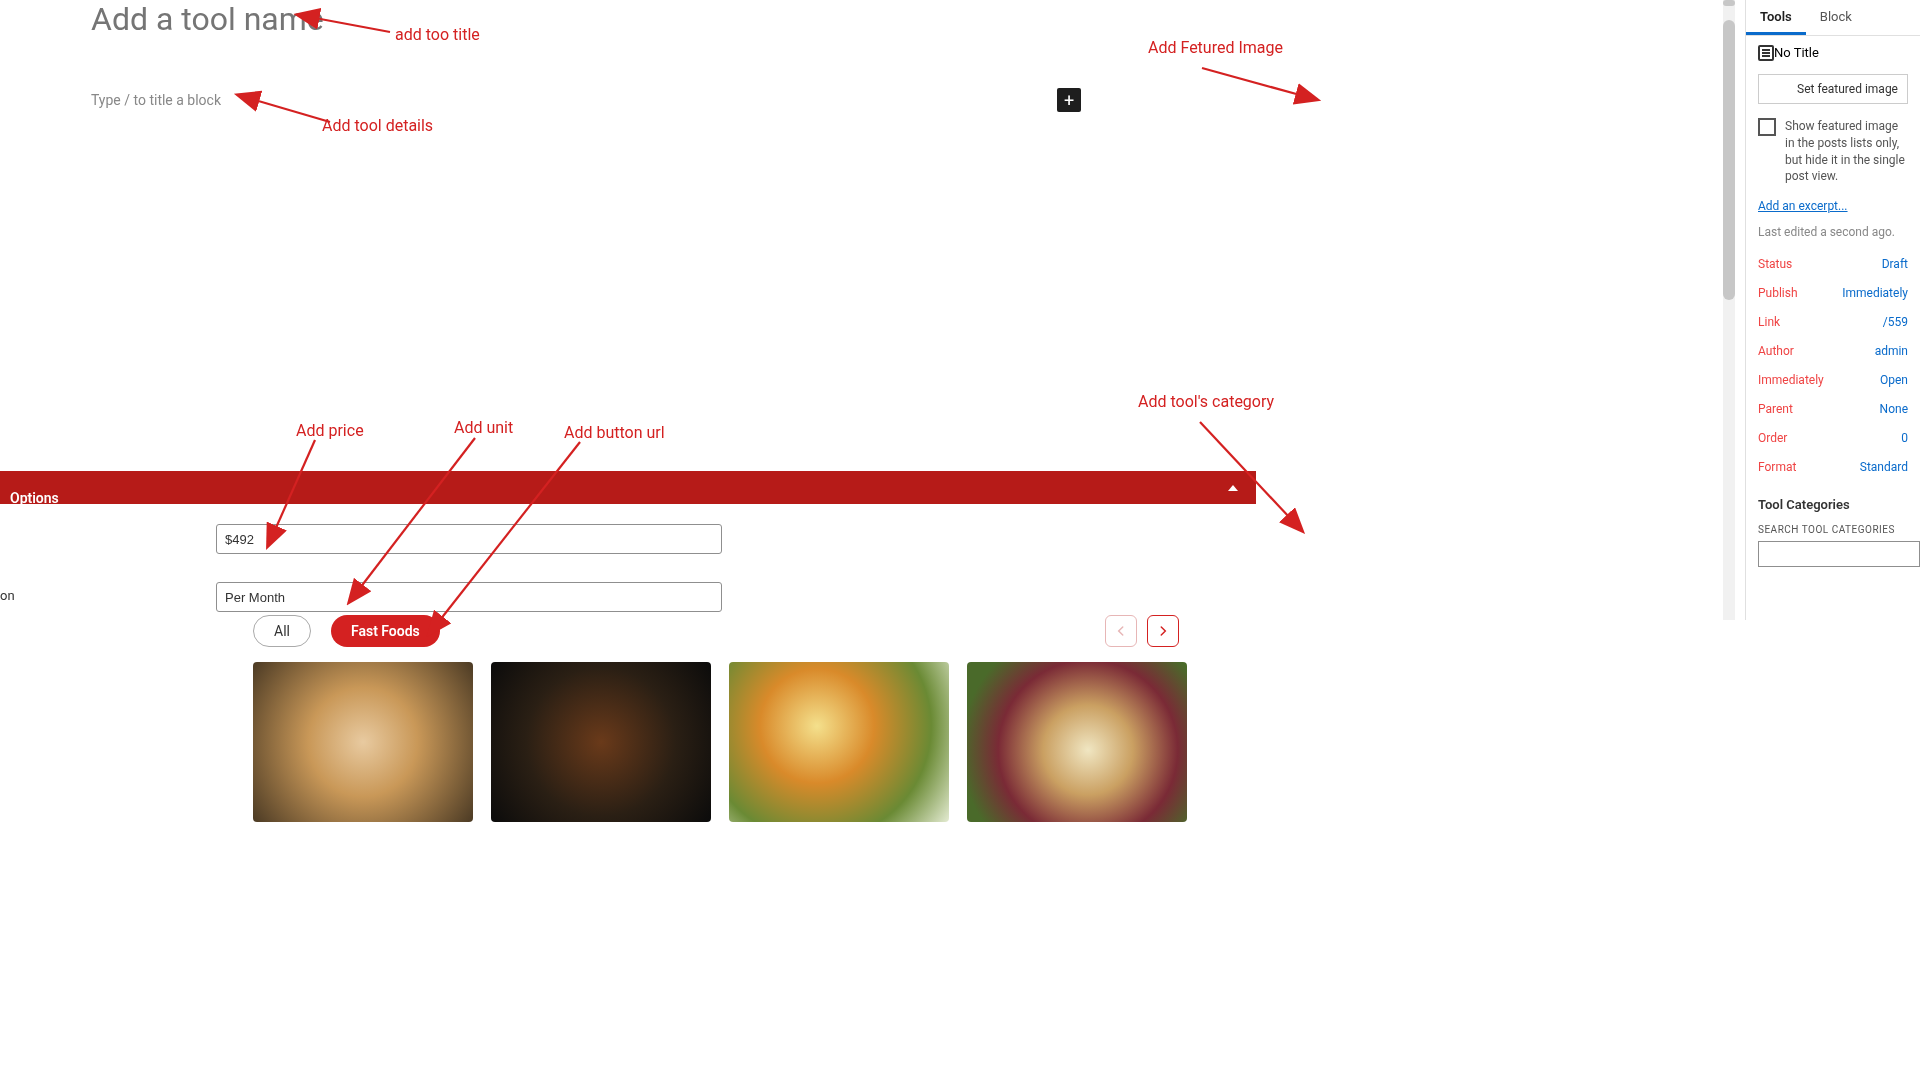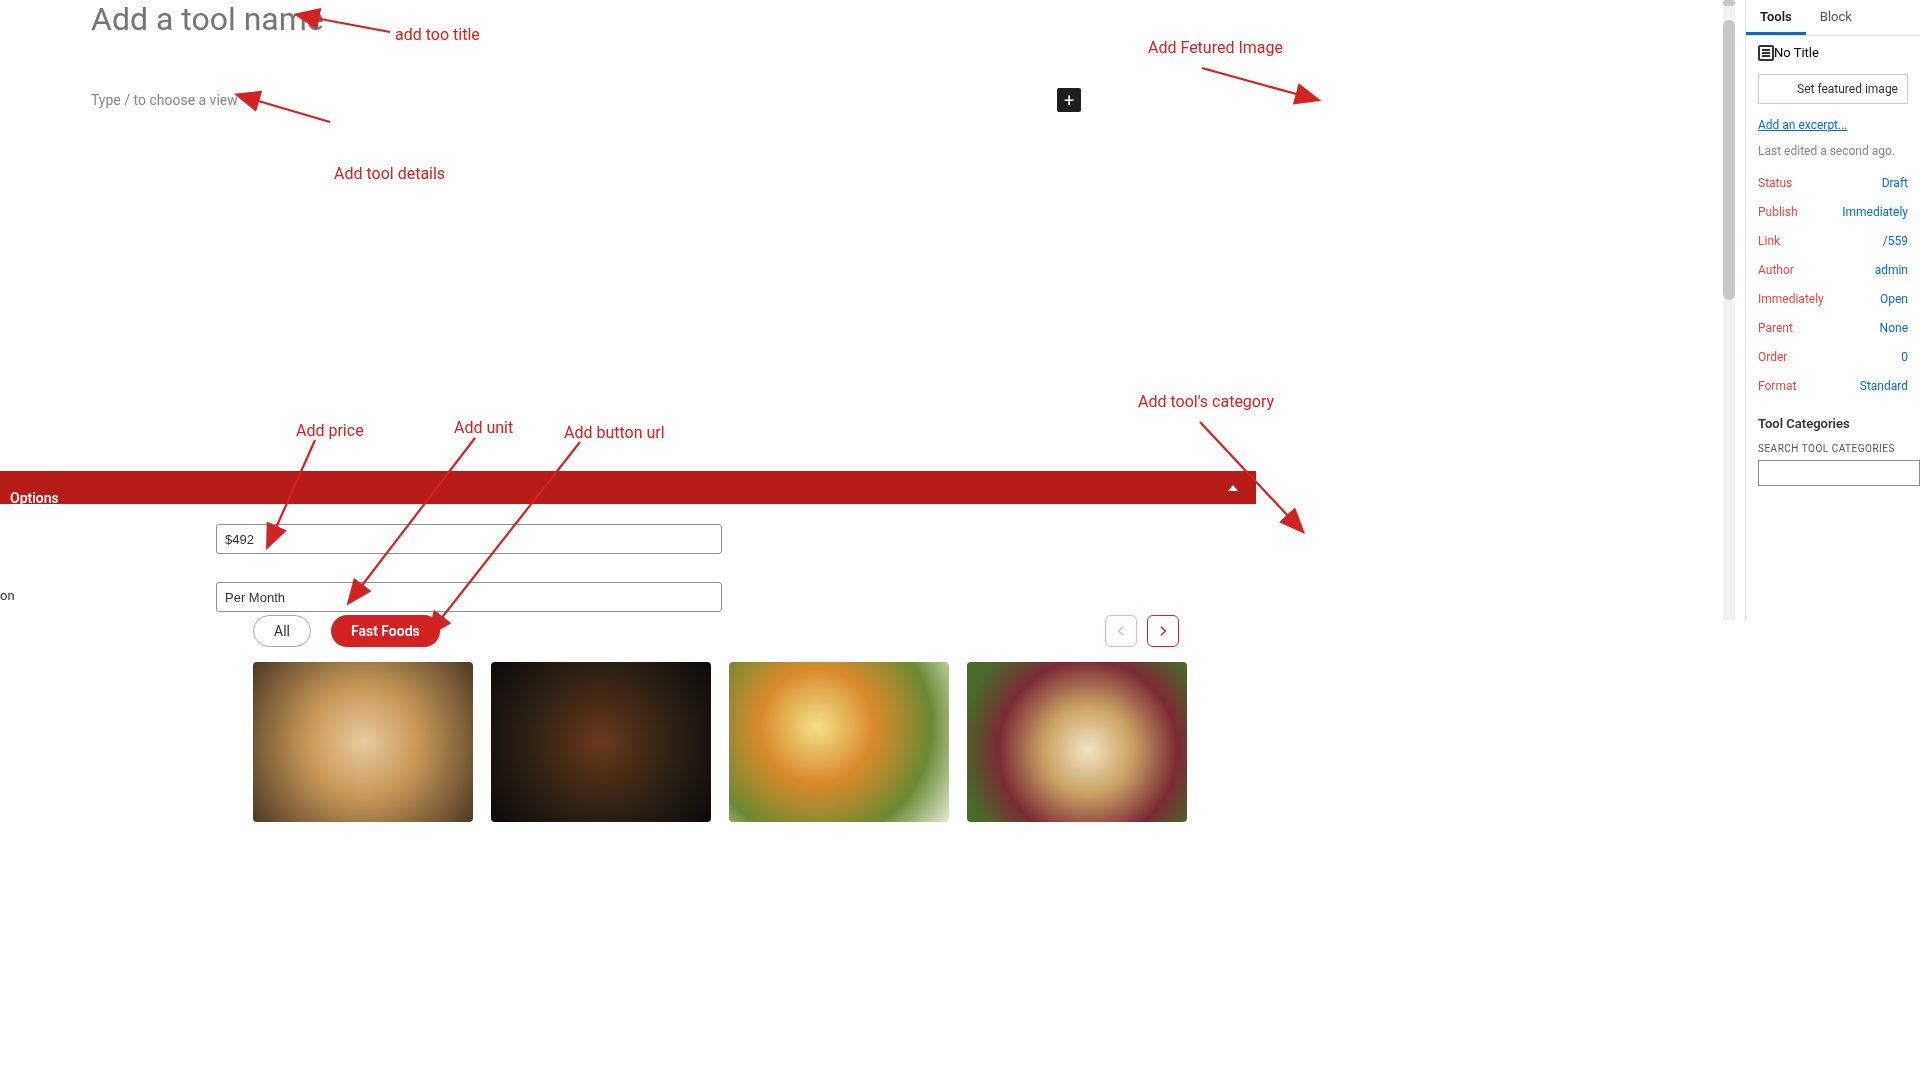--- a/index.html
+++ b/index.html
@@ -84,21 +84,21 @@
 </style>
 </head>
 <body>
 
 <div class="canvas">
 
   <div class="editor">
     <div class="title-input">Add a tool name</div>
 
     <div class="block-row">
-      <div class="block-placeholder">Type / to choose a view</div>
+      <div class="block-placeholder">Type / to title a block</div>
       <div class="add-block-btn">
         <span>+</span>
       </div>
     </div>
 
     <div class="options-bar">
       <span class="opt-label">Options</span>
       <span class="chev"></span>
     </div>
 
@@ -144,20 +144,24 @@
       <div class="tab">Block</div>
     </div>
 
     <div class="side-row">
       <span class="title-icon"></span>
       <span>No Title</span>
     </div>
 
     <div class="feat-box">Set featured image</div>
 
+    <div class="chk-row">
+      <div class="cb"></div>
+      <div>Show featured image in the posts lists only, but hide it in the single post view.</div>
+    </div>
 
     <div class="link-row">
       <a>Add an excerpt...</a>
     </div>
 
     <div class="muted-row">Last edited a second ago.</div>
 
     <div class="meta-table">
       <div class="meta-row">
           <span class="k">Status</span>
@@ -192,21 +196,21 @@
           <span class="v">Standard</span>
         </div>
     </div>
 
     <div class="sect-title">Tool Categories</div>
     <div class="sect-label">SEARCH TOOL CATEGORIES</div>
     <input class="search-cat" type="text" style="">
   </div>
 
   <div class="ann-label" style="left:395px; top:25px;">add too title</div>
-  <div class="ann-label" style="left:334px; top:116px;margin-top:48px;">Add tool details</div>
+  <div class="ann-label" style="left:322px; top:116px;">Add tool details</div>
   <div class="ann-label" style="left:1148px; top:38px; line-height:1.3;">Add Fetured Image</div>
   <div class="ann-label" style="left:296px; top:421px;">Add price</div>
   <div class="ann-label" style="left:454px; top:418px;">Add unit</div>
   <div class="ann-label" style="left:564px; top:423px;">Add button url</div>
   <div class="ann-label" style="left:1138px; top:392px; line-height:1.3;">Add tool's category</div>
 
   <svg class="ann">
     <defs>
       <marker id="ah" markerWidth="12" markerHeight="10" refX="2" refY="5" orient="auto">
         <polygon points="0,0 12,5 0,10"></polygon>

